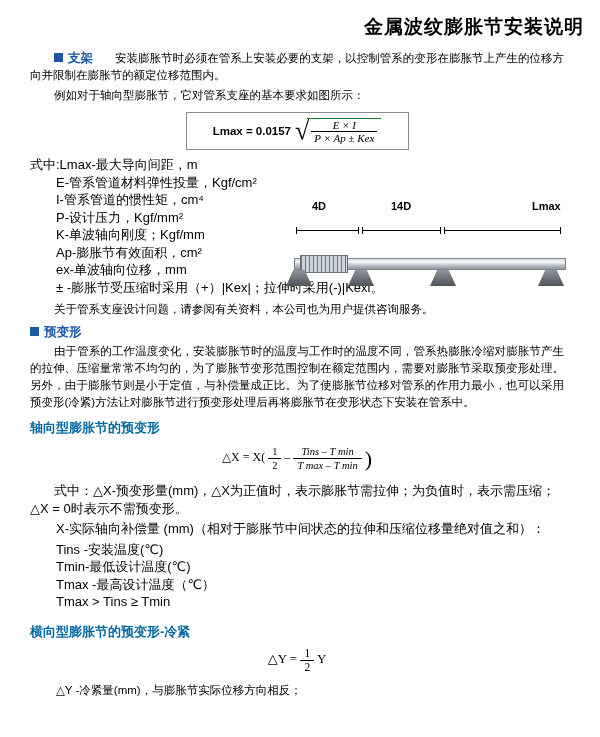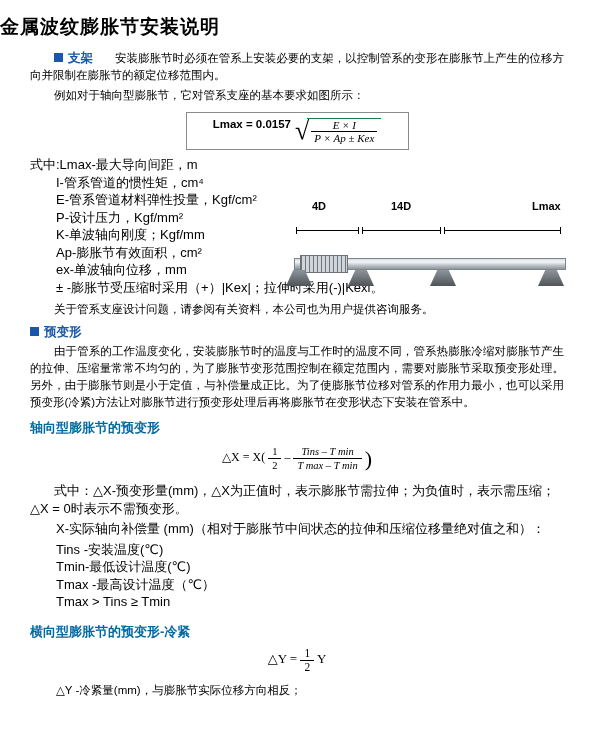--- a/index.html
+++ b/index.html
@@ -7,21 +7,21 @@
     width:600px;height:737px;
     background:#ffffff;
     font-family:"Liberation Sans","DejaVu Sans",sans-serif;
     color:#000;
     overflow:hidden;
     position:relative;
   }
   .page{position:relative;width:600px;height:737px;padding:0;box-sizing:border-box;}
 
   .title{
-    text-align:left;
+    text-align:right;
     font-size:19px;
     font-weight:bold;
     letter-spacing:1px;
     margin:14px 16px 10px 0;
     font-family:"DejaVu Sans","Liberation Sans",sans-serif;
   }
 
   .blk{ margin:0 36px 0 30px; }
 
   p.para{
@@ -57,21 +57,21 @@
   }
 
   
   .formula1{
     margin:8px auto 6px auto;
     width:205px;
     border:1px solid #8b8b8b;
     padding:5px 8px;
     font-size:12px;
     display:flex;
-    align-items:flex-start;
+    align-items:center;
     justify-content:center;
     font-family:"Liberation Serif","DejaVu Serif",serif;
   }
   .formula1 .lhs{ font-weight:bold; margin-right:4px; font-family:"Liberation Sans",sans-serif;font-size:11.5px;}
   .radical{ display:inline-flex; align-items:stretch; }
   .radical .sign{ font-size:26px; line-height:26px; margin-right:-2px; }
   .frac{
     display:inline-block;
     text-align:center;
     border-top:1px solid #15803d;
@@ -177,22 +177,22 @@
         <span class="sign">√</span>
         <span class="frac">
           <span class="num">E × I</span>
           <span class="den">P × Ap ± Kex</span>
         </span>
       </span>
     </div>
 
     <div class="deflist">
       <div class="row first">式中:Lmax-最大导向间距，m</div>
+      <div class="row ind">E-管系管道材料弹性投量，Kgf/cm²</div>
       <div class="row ind">I-管系管道的惯性矩，cm⁴</div>
-      <div class="row ind">E-管系管道材料弹性投量，Kgf/cm²</div>
       <div class="row ind">P-设计压力，Kgf/mm²</div>
       <div class="row ind">K-单波轴向刚度；Kgf/mm</div>
       <div class="row ind">Ap-膨胀节有效面积，cm²</div>
       <div class="row ind">ex-单波轴向位移，mm</div>
       <div class="row ind">± -膨胀节受压缩时采用（+）|Kex|；拉伸时采用(-)|Kexl。</div>
     </div>
 
     <p class="para indent" style="margin-top:5px;">关于管系支座设计问题，请参阅有关资料，本公司也为用户提供咨询服务。</p>
   </div>
 

